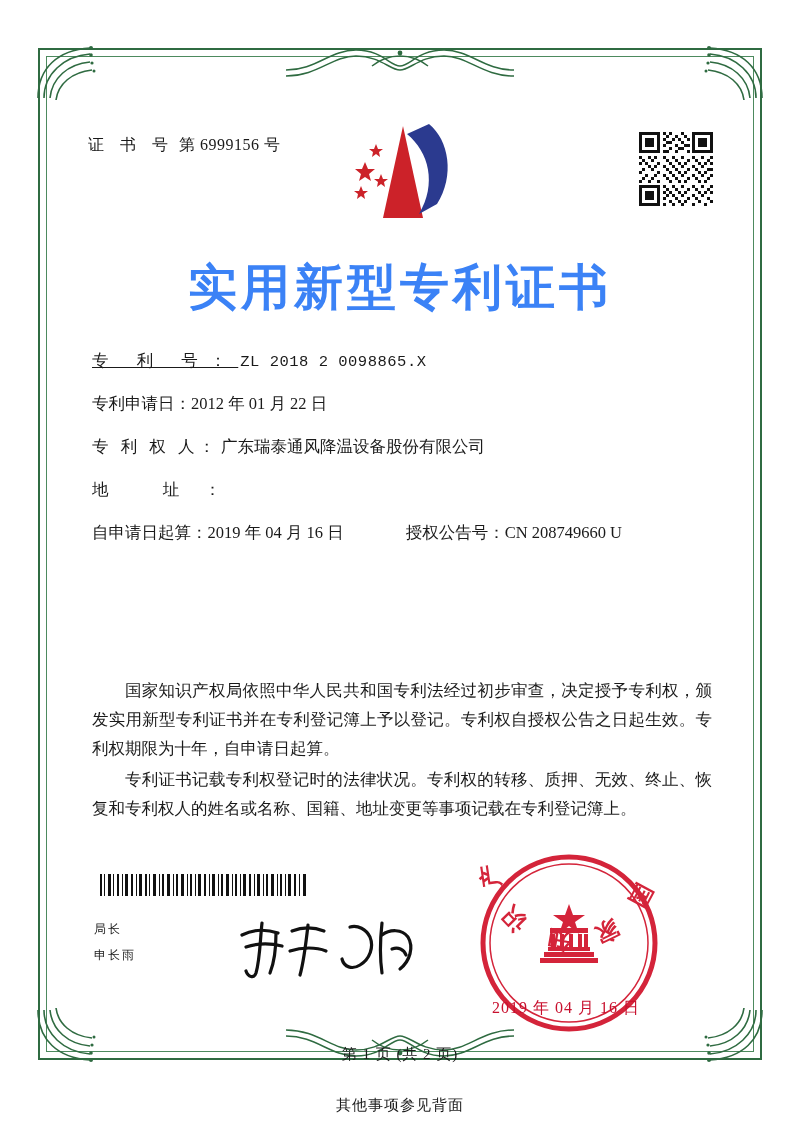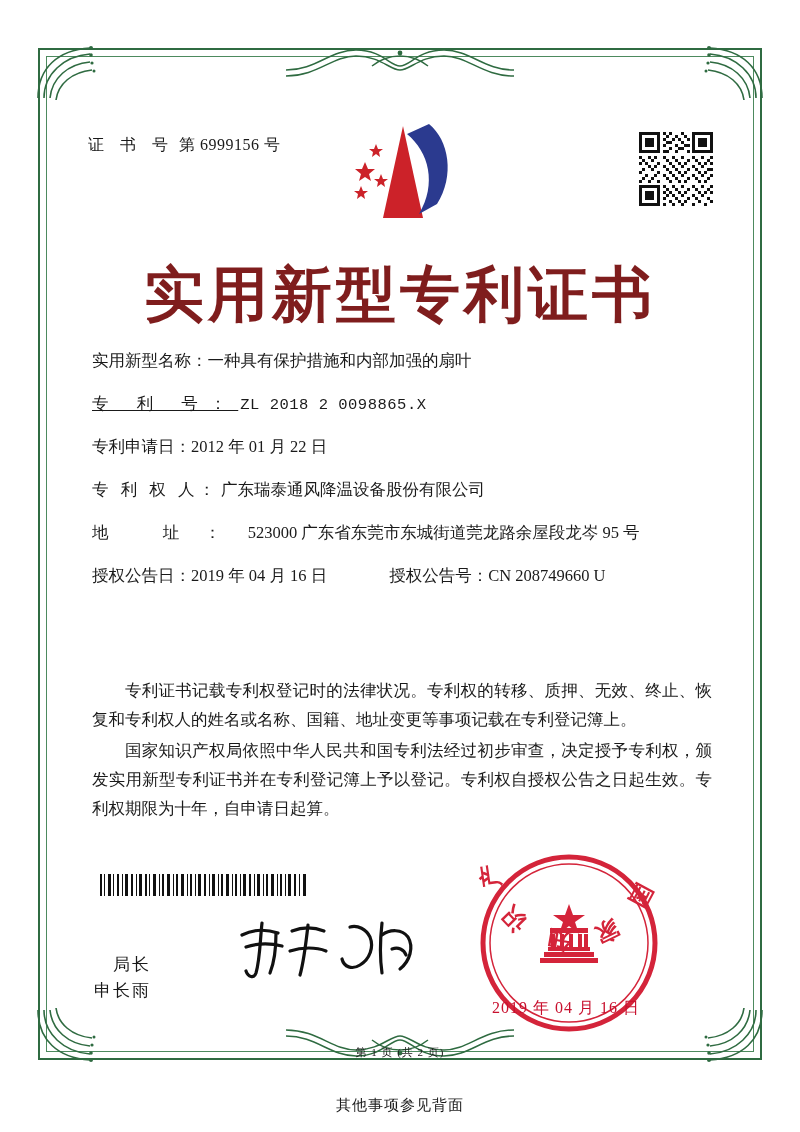--- a/index.html
+++ b/index.html
@@ -101,25 +101,25 @@
     height: 78px;
   }
 
   
   .title {
     position: absolute;
     left: 0;
     top: 255px;
     width: 800px;
     text-align: center;
-    font-size: 60px;
+    font-size: 49px;
     font-weight: bold;
     letter-spacing: 4px;
     font-family: "DejaVu Serif", serif;
-    color: #7f1d1d;
+    color: #3b82f6;
   }
 
   
   .fields {
     position: absolute;
     left: 92px;
     top: 350px;
     width: 620px;
   }
   .field {
@@ -166,25 +166,24 @@
     left: 100px;
     top: 874px;
     width: 208px;
     height: 22px;
   }
 
   
   .sig-label {
     position: absolute;
     left: 94px;
-    top: 952px;
-    font-size: 17px;
+    top: 916px;
+    font-size: 12px;
     line-height: 26px;
     letter-spacing: 2px;
-    text-align: right;
   }
   .signature {
     position: absolute;
     left: 232px;
     top: 915px;
     width: 190px;
     height: 70px;
   }
 
   
@@ -205,21 +204,21 @@
     white-space: nowrap;
   }
 
   
   .page-no {
     position: absolute;
     left: 0;
     top: 1045px;
     width: 800px;
     text-align: center;
-    font-size: 11px;
+    font-size: 15px;
     letter-spacing: 1px;
   }
   .footnote {
     position: absolute;
     left: 0;
     top: 1096px;
     width: 800px;
     text-align: center;
     font-size: 15px;
     letter-spacing: 1px;
@@ -490,50 +489,45 @@
           <rect x="55" y="73" width="3" height="3"></rect>
           <rect x="67" y="73" width="3" height="3"></rect>
       </g>
     </svg>
   </div>
 
   <div class="title">实用新型专利证书</div>
 
   <div class="fields">
     <div class="field">
-      <span class="k k-name">实用新型名称：</span>
-      <span class="v">一种具有保护措施和内部加强的扇叶</span>
-    </div>
-    <div class="field">
       <span class="k k-pat">专  利  号：</span>
       <span class="v mono-val">ZL 2018 2 0098865.X</span>
     </div>
     <div class="field">
       <span class="k k-app">专利申请日：</span>
       <span class="v">2012 年 01 月 22 日</span>
     </div>
     <div class="field">
       <span class="k k-owner">专 利 权 人：</span>
       <span class="v">广东瑞泰通风降温设备股份有限公司</span>
     </div>
     <div class="field">
       <span class="k k-addr">地        址：</span>
-      <span class="v">523000 广东省东莞市东城街道莞龙路余屋段龙岑 95 号</span>
     </div>
     <div class="field">
-      <span class="k k-grant">授权公告日：</span>
+      <span class="k k-grant">自申请日起算：</span>
       <span class="v">2019 年 04 月 16 日</span>
       <span class="k v2">授权公告号：</span>
       <span class="v">CN 208749660 U</span>
     </div>
   </div>
 
   <div class="paras">
+    <p>国家知识产权局依照中华人民共和国专利法经过初步审查，决定授予专利权，颁发实用新型专利证书并在专利登记簿上予以登记。专利权自授权公告之日起生效。专利权期限为十年，自申请日起算。</p>
     <p>专利证书记载专利权登记时的法律状况。专利权的转移、质押、无效、终止、恢复和专利权人的姓名或名称、国籍、地址变更等事项记载在专利登记簿上。</p>
-    <p>国家知识产权局依照中华人民共和国专利法经过初步审查，决定授予专利权，颁发实用新型专利证书并在专利登记簿上予以登记。专利权自授权公告之日起生效。专利权期限为十年，自申请日起算。</p>
   </div>
 
   <div class="barcode">
     <svg width="208" height="22" viewBox="0 0 208 22" shape-rendering="crispEdges">
       <rect width="208" height="22" fill="#fff"></rect>
       <g fill="#111">
         <rect x="0" y="0" width="2" height="22"></rect>
           <rect x="4" y="0" width="1" height="22"></rect>
         <rect x="8" y="0" width="3" height="22"></rect>
           <rect x="13" y="0" width="1" height="22"></rect>

